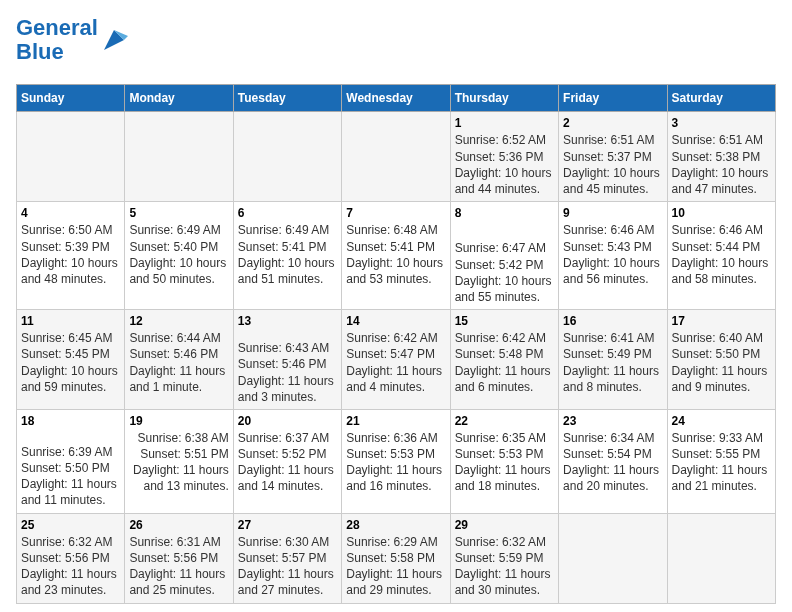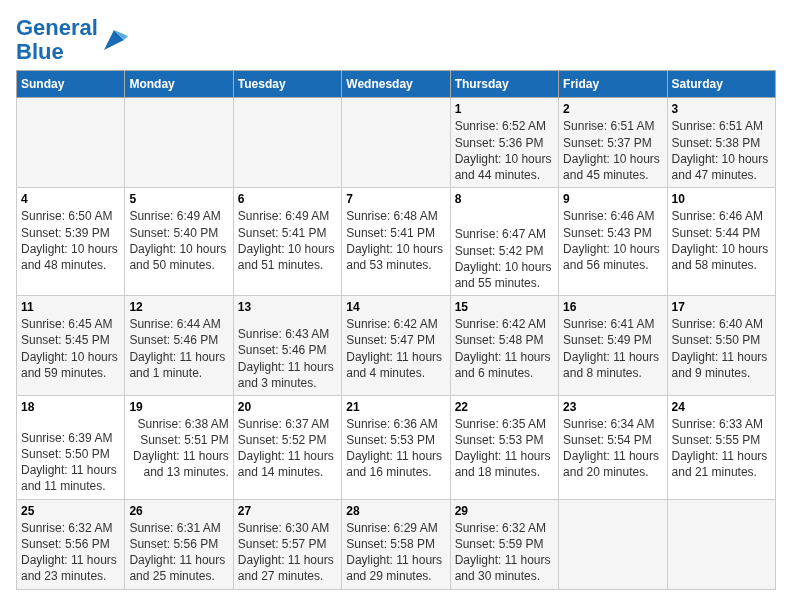--- a/index.html
+++ b/index.html
@@ -7,21 +7,21 @@
       font-family: Arial, sans-serif;
       background: #fff;
       width: 792px;
       min-height: 612px;
       padding: 16px;
     }
     .header {
       display: flex;
       justify-content: space-between;
       align-items: flex-start;
-      margin-bottom: 6px;
+      margin-bottom: 20px;
     }
     .logo {
       display: flex;
       align-items: center;
     }
     .logo-text {
       font-size: 22px;
       font-weight: bold;
       color: #333;
       line-height: 1.1;
@@ -270,21 +270,21 @@
 Daylight: 11 hours and 18 minutes.</div>
         </td>
         <td>
           <span class="day-number">23</span>
           <div class="day-info" style="white-space: pre-line;">Sunrise: 6:34 AM
 Sunset: 5:54 PM
 Daylight: 11 hours and 20 minutes.</div>
         </td>
         <td>
           <span class="day-number">24</span>
-          <div class="day-info" style="white-space: pre-line;">Sunrise: 6:33 AM
+          <div class="day-info" style="white-space: pre-line;">Sunrise: 9:33 AM
 Sunset: 5:55 PM
 Daylight: 11 hours and 21 minutes.</div>
         </td>
       </tr>
       <tr>
         <td>
           <span class="day-number">25</span>
           <div class="day-info" style="white-space: pre-line;">Sunrise: 6:32 AM
 Sunset: 5:56 PM
 Daylight: 11 hours and 23 minutes.</div>

